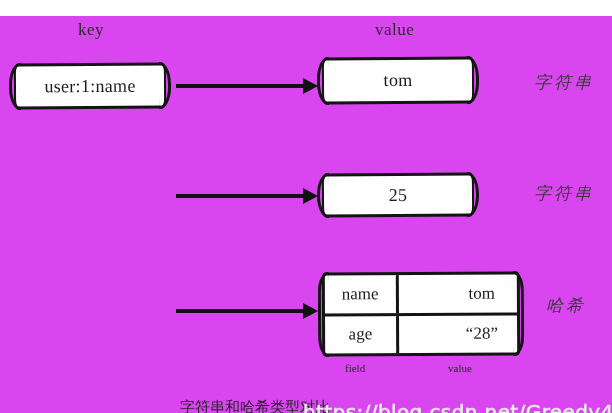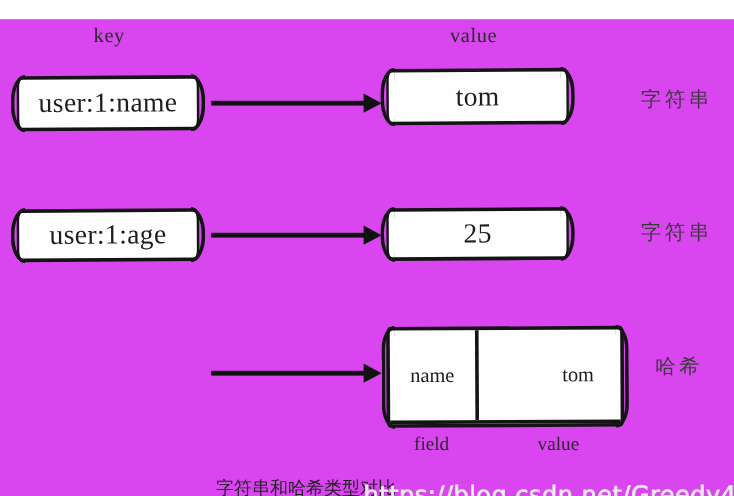--- a/index.html
+++ b/index.html
@@ -36,21 +36,21 @@
     border-bottom: 3.5px solid #141414;
     border-left: 2px solid #141414;
     border-right: 2px solid #141414;
     border-radius: 4px / 10px;
     display: flex;
     align-items: center;
     justify-content: center;
     transform: rotate(-0.35deg);
   }
   .sk-box .cap {
-    font-size: 23px;
+    font-size: 18px;
     color: #1d1d1d;
     white-space: nowrap;
     letter-spacing: .3px;
   }
   
   .sk-box::before,
   .sk-box::after {
     content: "";
     position: absolute;
     top: -4px;
@@ -136,33 +136,34 @@
     color: #1d1d1d;
     white-space: nowrap;
   }
   .hash-cell.left {
     border-right: 3px solid #141414;
   }
 
   
   .sub-label {
     position: absolute;
-    font-size: 16px;
+    font-size: 11px;
     color: #2a2a2a;
     white-space: nowrap;
   }
 
   
   .type-label {
     position: absolute;
     font-size: 17px;
     color: #3a3a3a;
     white-space: nowrap;
     letter-spacing: 3px;
     font-family: "DejaVu Sans", sans-serif;
+    font-style: italic;
   }
 
   
   .caption {
     position: absolute;
     font-size: 15px;
     color: #1f1f1f;
     white-space: nowrap;
     font-family: "DejaVu Sans", sans-serif;
   }
@@ -193,40 +194,41 @@
   </div>
 
   <div class="arrow" style="left:176px; top:68px; width:128px;"></div>
 
   <div class="sk-box" style="left:322px; top:41px; width:152px; height:47px;">
     <span class="cap">tom</span>
   </div>
 
   <div class="type-label" style="left:534px; top:55px;">字符串</div>
 
-  <div class="sk-box" style="left:14px; top:158px; width:152px; height:44px;">
-    <span class="cap">user:1:age</span>
-  </div>
 
   <div class="arrow" style="left:176px; top:178px; width:128px;"></div>
 
   <div class="sk-box" style="left:322px; top:157px; width:152px; height:44px;">
     <span class="cap">25</span>
   </div>
 
   <div class="type-label" style="left:534px; top:166px;">字符串</div>
 
 
   <div class="arrow" style="left:176px; top:293px; width:128px;"></div>
 
   <div class="hash-table" style="left:322px; top:256px; width:198px; height:84px;">
     <div class="hash-row first">
       <div class="hash-cell left">name</div>
       <div class="hash-cell">tom</div>
     </div>
+    <div class="hash-row">
+      <div class="hash-cell left">age</div>
+      <div class="hash-cell">“28”</div>
+    </div>
   </div>
 
   <div class="sub-label" style="left:345px; top:346px;">field</div>
 
   <div class="sub-label" style="left:448px; top:346px;">value</div>
 
   <div class="type-label" style="left:546px; top:278px;">哈希</div>
 
   <div class="caption" style="left:180px; top:382px;">字符串和哈希类型对比</div>
 

